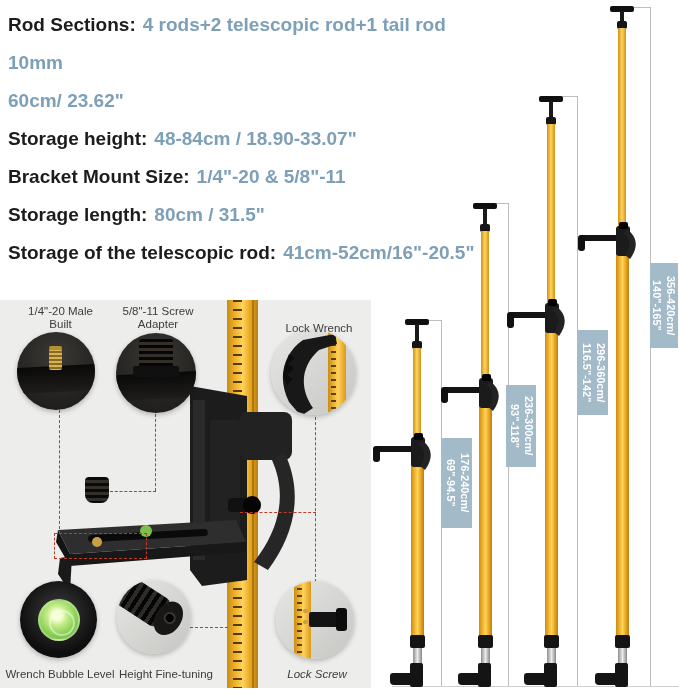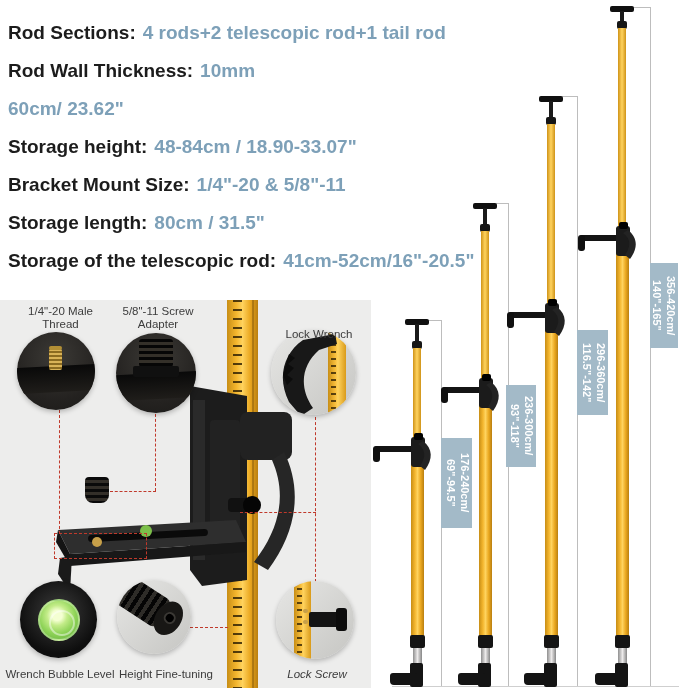--- a/index.html
+++ b/index.html
@@ -5,21 +5,21 @@
   :root{
     --accent-blue:#7da0b8; --label-box:#a3bac8; --pole-yellow:#f2b02c;
     --panel-grey:#ededec; --red-dash:#c0392b; --ink:#1c1c1c; --line-grey:#bdbdbd;
   }
   *{margin:0;padding:0;box-sizing:border-box;}
   body{font-family:"Liberation Sans",sans-serif;background:#fff;}
   .stage{position:relative;width:679px;height:691px;background:#fff;overflow:hidden;}
 
   
   .specs{position:absolute;left:8px;top:6px;}
-  .spec-row{height:38px;display:flex;align-items:flex-end;white-space:nowrap;}
+  .spec-row{height:38px;display:flex;align-items:center;white-space:nowrap;}
   .spec-label{font-weight:bold;font-size:19px;color:var(--ink);margin-right:7px;}
   .spec-value{font-weight:bold;font-size:19px;color:var(--accent-blue);}
 
   
   .panel{position:absolute;left:0;top:300px;width:371px;height:388px;background:var(--panel-grey);}
   .panel-pole{position:absolute;left:227px;top:0;width:31px;height:388px;
     background:linear-gradient(90deg,#c78d15 0%,#f4b62e 30%,#ffd35e 50%,#eaa71f 75%,#b97f10 100%);}
   .panel-pole .ticks{position:absolute;left:6px;top:0;width:9px;height:100%;
     background:repeating-linear-gradient(to bottom,rgba(52,36,4,.85) 0 2px,transparent 2px 9px);}
   .panel-pole .edge{position:absolute;right:4px;top:0;width:2px;height:100%;background:rgba(120,80,8,.45);}
@@ -62,21 +62,21 @@
   .c6 .mini-pole{left:18px;width:17px;}
   .lockscrew-knob{position:absolute;left:33px;top:31px;width:32px;height:15px;background:#131313;border-radius:2px;}
   .lockscrew-cap{position:absolute;left:60px;top:27px;width:11px;height:23px;background:#0c0c0c;border-radius:3px;}
   .pin{position:absolute;width:5px;height:4px;background:#c7a049;border-radius:2px;}
   .pin.p1{left:27px;top:28px;} .pin.p2{left:27px;top:39px;}
 
   
   .co-label{position:absolute;font-size:11.5px;line-height:13px;color:#3c3c3c;text-align:center;}
   .lbl-thread{left:8px;top:5px;width:105px;}
   .lbl-adapter{left:108px;top:5px;width:100px;}
-  .lbl-wrench{left:280px;top:28px;width:78px;}
+  .lbl-wrench{left:280px;top:22px;width:78px;}
   .lbl-bubble{left:4px;top:368px;width:112px;}
   .lbl-fine{left:110px;top:368px;width:112px;}
   .lbl-lockscrew{left:280px;top:368px;width:74px;font-style:italic;}
 
   
   .dashv{position:absolute;width:0;border-left:1px dashed var(--red-dash);}
   .dashh{position:absolute;height:0;border-top:1px dashed var(--red-dash);}
   .dashrect{position:absolute;border:1px dashed var(--red-dash);}
   .d1{left:59px;top:110px;height:124px;}
   .r1{left:54px;top:233px;width:93px;height:26px;}
@@ -118,21 +118,20 @@
 <body>
 
 <div class="stage">
 
   <div class="specs">
     <div class="spec-row">
         <span class="spec-label">Rod Sections:</span>
         <span class="spec-value">4 rods+2 telescopic rod+1 tail rod</span>
       </div>
     <div class="spec-row">
-        <span class="spec-label">Rod Wall Thickness:</span>
         <span class="spec-value">10mm</span>
       </div>
     <div class="spec-row">
         <span class="spec-value">60cm/ 23.62"</span>
       </div>
     <div class="spec-row">
         <span class="spec-label">Storage height:</span>
         <span class="spec-value">48-84cm / 18.90-33.07"</span>
       </div>
     <div class="spec-row">
@@ -216,21 +215,21 @@
           <div class="mini-ticks"></div>
         </div>
       <div class="pin p1"></div>
       <div class="pin p2"></div>
       <div class="lockscrew-knob"></div>
       <div class="lockscrew-cap"></div>
     </div>
 
     <div class="co-label lbl-thread">
       <div>1/4"-20 Male</div>
-      <div>Thread</div>
+      <div>Built</div>
     </div>
     <div class="co-label lbl-adapter">
       <div>5/8"-11 Screw</div>
       <div>Adapter</div>
     </div>
     <div class="co-label lbl-wrench">Lock Wrench</div>
     <div class="co-label lbl-bubble">Wrench Bubble Level</div>
     <div class="co-label lbl-fine">Height Fine-tuning</div>
     <div class="co-label lbl-lockscrew">Lock Screw</div>
   </div>

